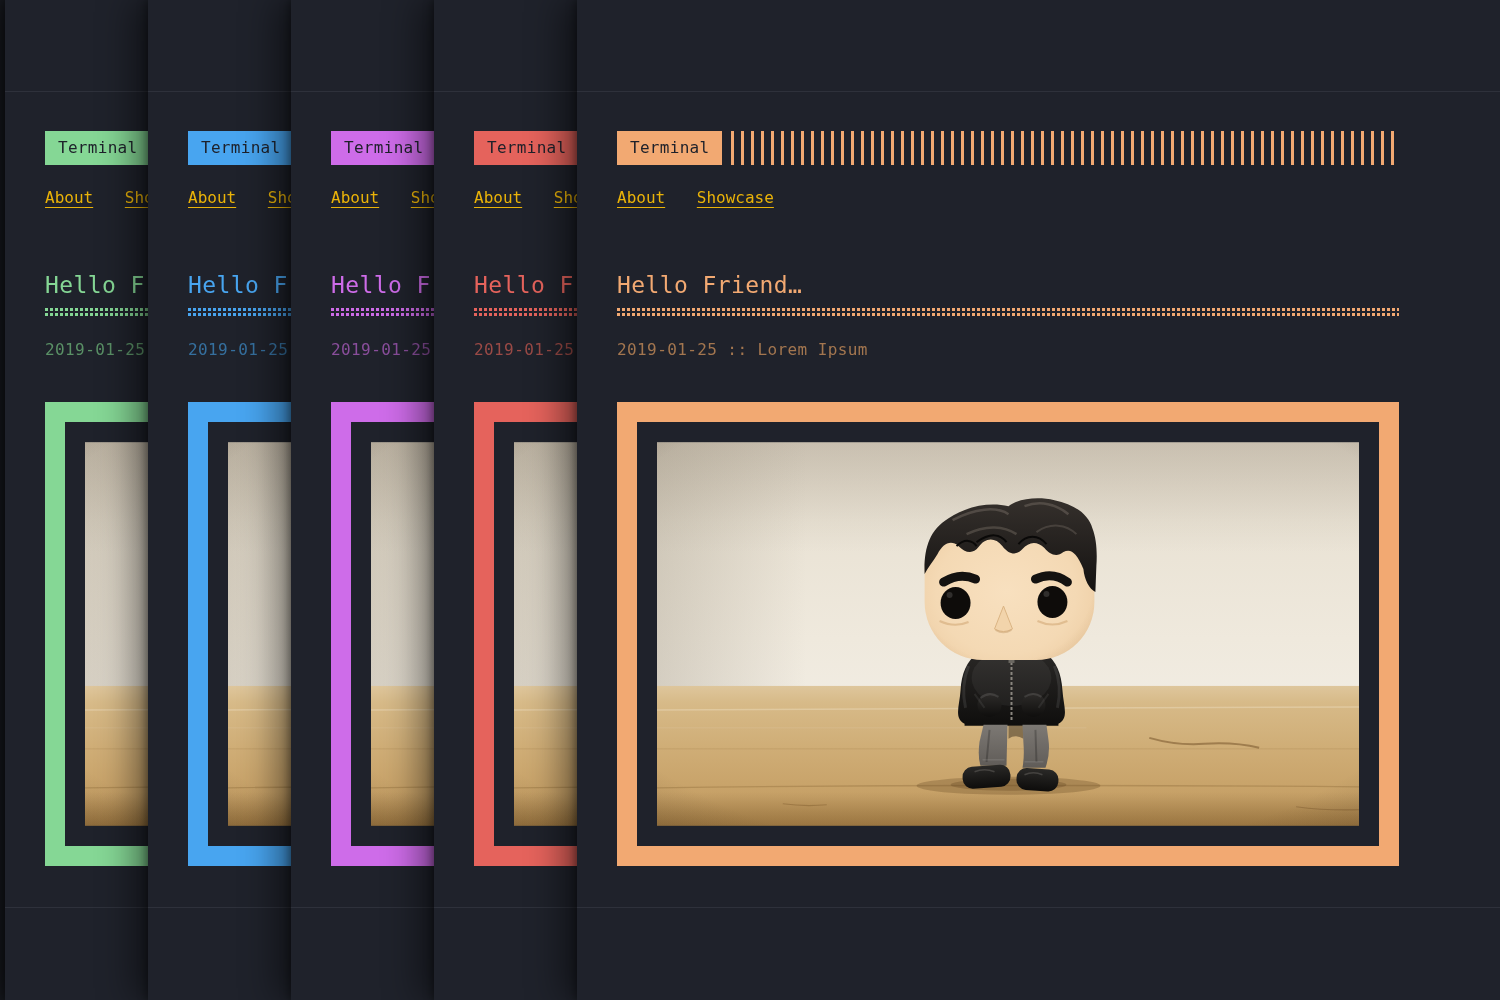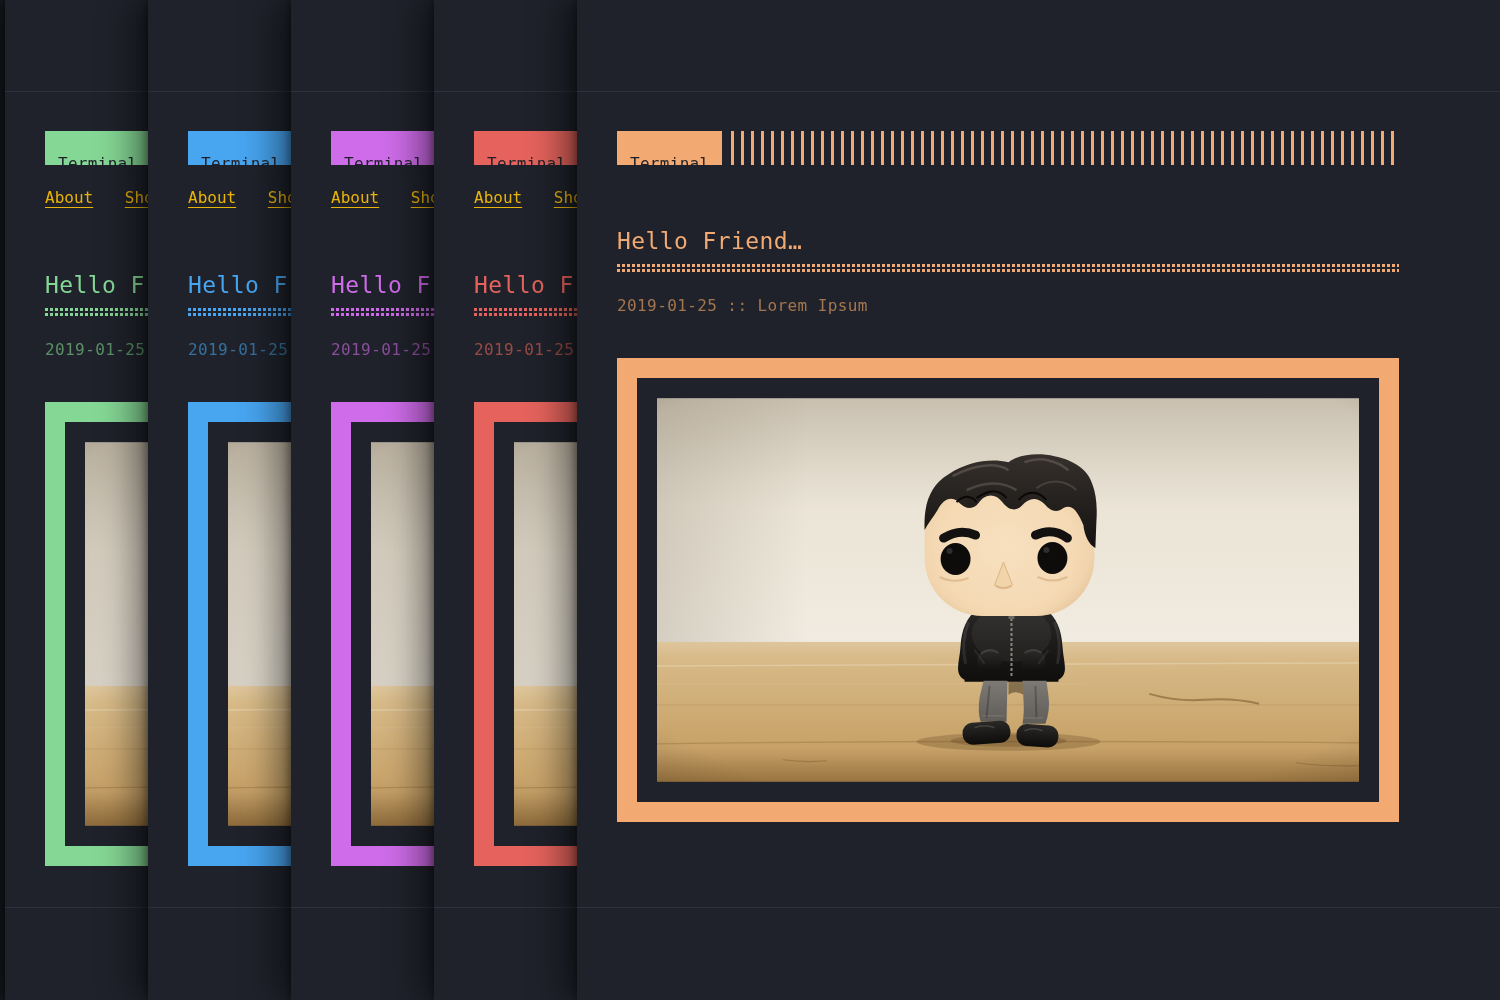--- a/index.html
+++ b/index.html
@@ -11,21 +11,21 @@
   .panel.p1{left:148px;z-index:2}
   .panel.p2{left:291px;z-index:3}
   .panel.p3{left:434px;z-index:4}
   .panel.p4{left:577px;z-index:5}
   .hline{position:absolute;left:0;right:0;height:1px;background:#2e313b;}
   .hline.top{top:91px}
   .hline.bottom{top:907px}
   .content{position:absolute;left:40px;top:131px;width:782px;}
   .brandrow{display:flex;align-items:stretch;height:34px;}
   .badge{background:var(--accent);color:#1e212a;font-size:16px;line-height:34px;
-    padding:16px 13px;white-space:nowrap;letter-spacing:.3px;}
+    padding:0 13px;white-space:nowrap;letter-spacing:.3px;}
   .stripes{flex:1;margin-left:9px;
     background:repeating-linear-gradient(90deg,var(--accent) 0 3px,transparent 3px 10px);}
   nav{margin-top:23px;font-size:16px;height:21px;}
   nav a{color:#eab308;text-decoration:underline;text-underline-offset:4px;
     margin-right:22px;cursor:pointer;}
   h1{margin:64px 0 0 0;font-size:23px;line-height:24px;font-weight:400;
     color:var(--accent);letter-spacing:.4px;}
   .dots{margin-top:11px;height:8px;background-repeat:no-repeat;
     background-image:
       repeating-linear-gradient(90deg,var(--accent) 0 3px,transparent 3px 5px),
@@ -271,20 +271,24 @@
   </section>
 
   <section class="panel p4" style="--accent: #f2a972; --muted: #a3764f;">
     <div class="hline top"></div>
     <div class="hline bottom"></div>
     <div class="content">
       <div class="brandrow">
         <span class="badge">Terminal</span>
         <span class="stripes"></span>
       </div>
+      <nav>
+        <a>About</a>
+        <a>Showcase</a>
+      </nav>
       <h1>Hello Friend…</h1>
       <div class="dots"></div>
       <div class="meta">2019-01-25 :: Lorem Ipsum</div>
       <figure class="frame">
         <svg class="photo" viewBox="0 0 703 384">
             <use href="#scene"></use>
           </svg>
       </figure>
     </div>
   </section>

